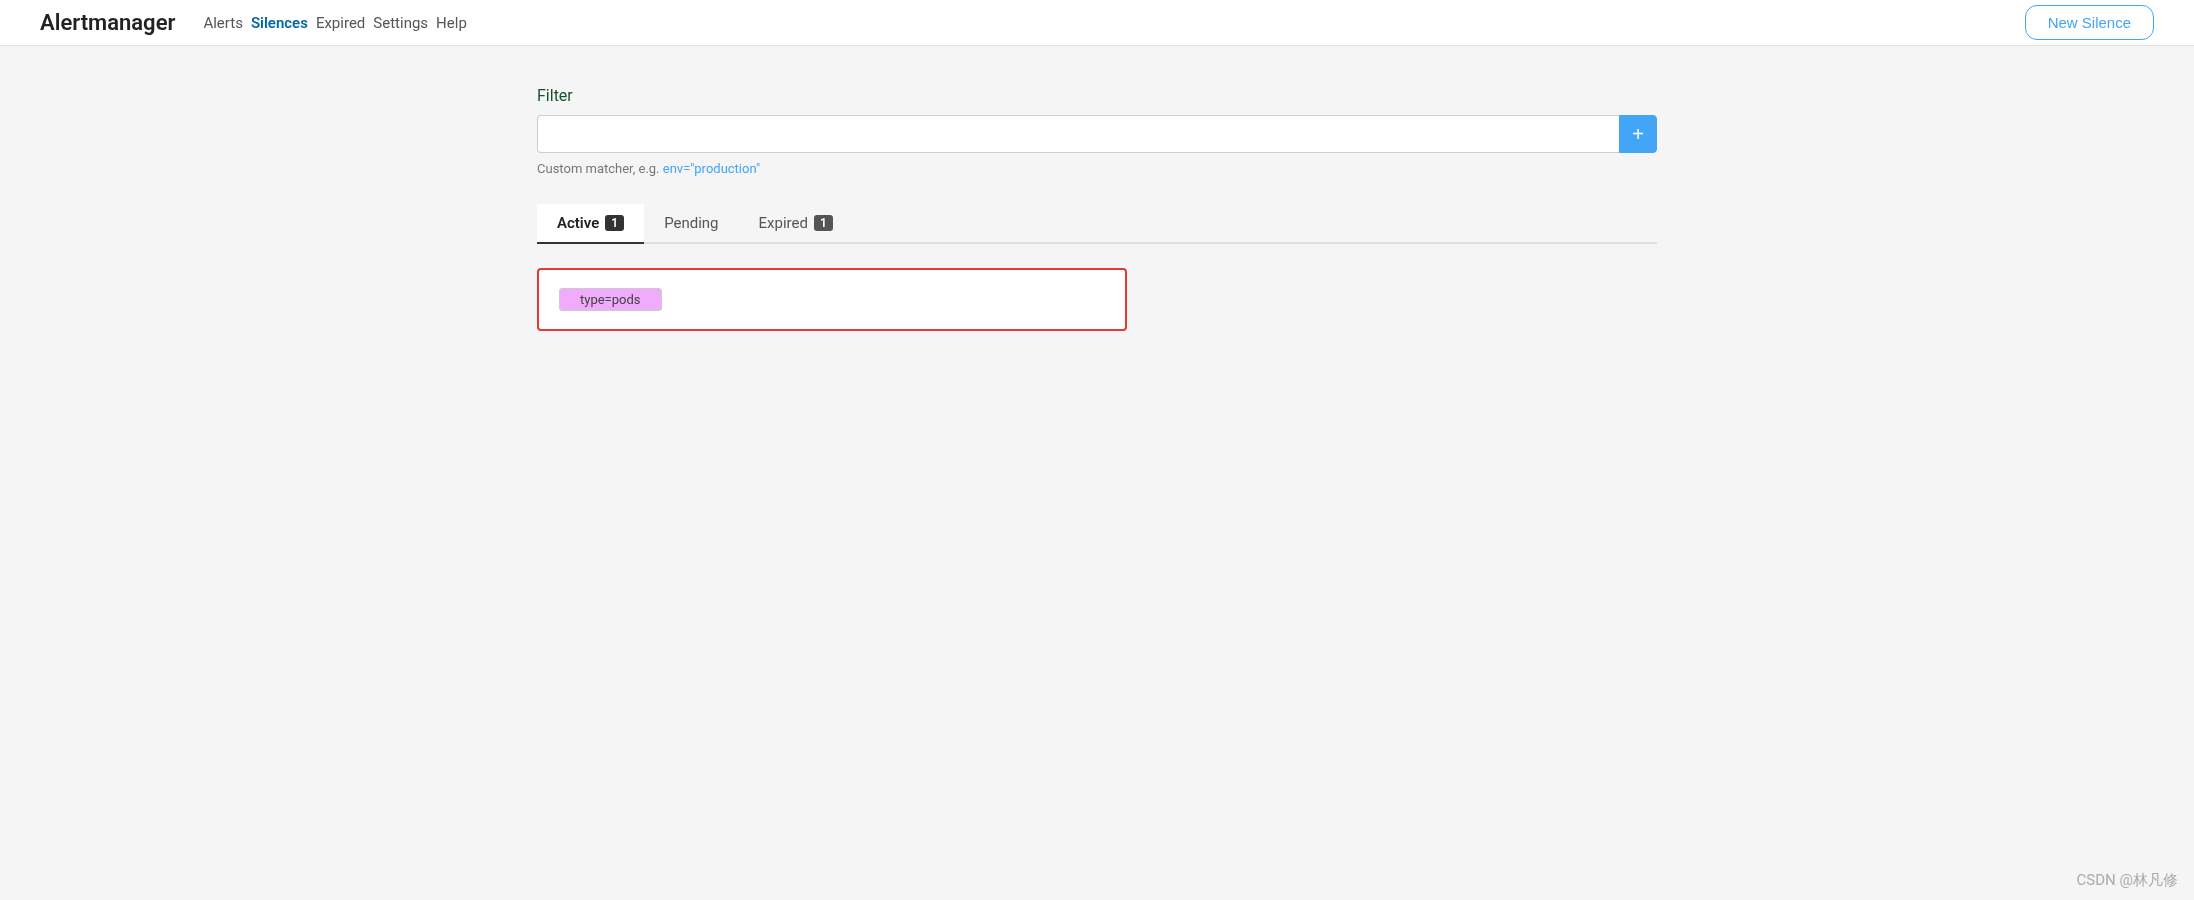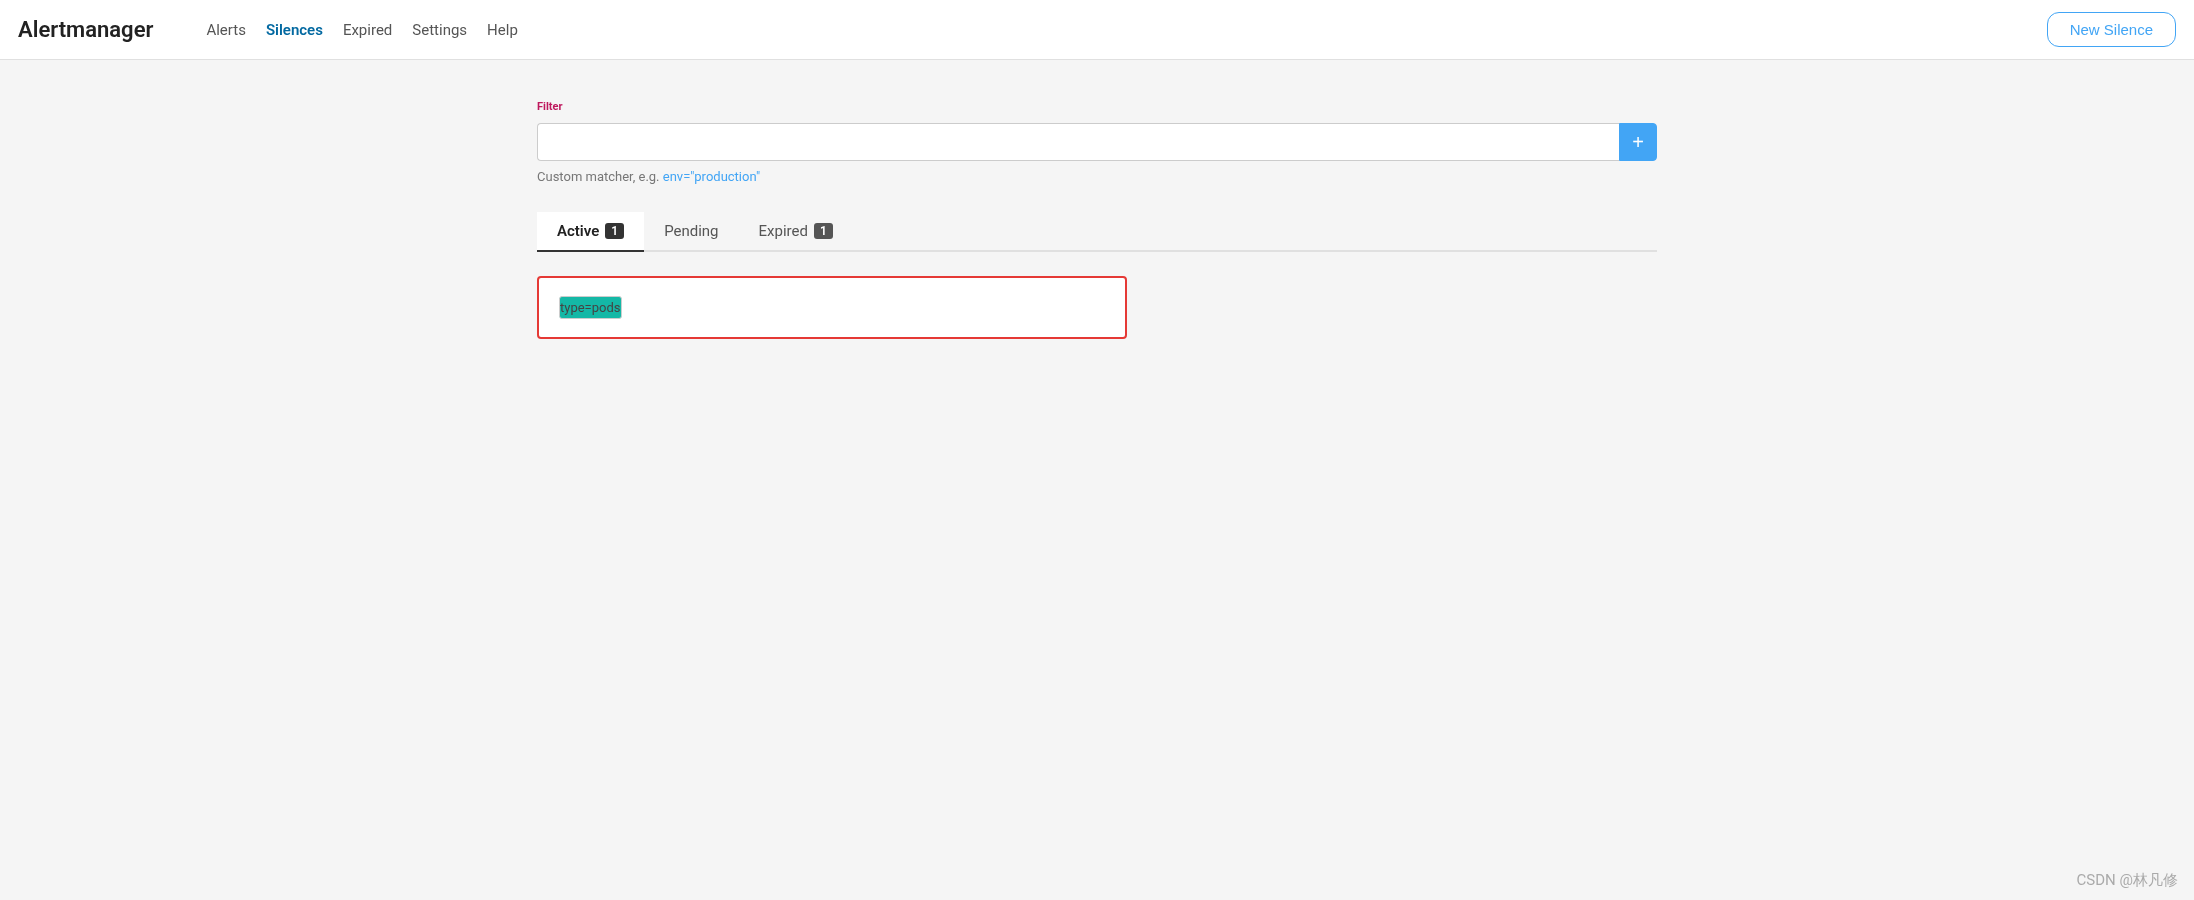--- a/index.html
+++ b/index.html
@@ -16,41 +16,40 @@
       color: #333;
     }
 
     
     .header {
       background: #fff;
       border-bottom: 1px solid #e0e0e0;
       display: flex;
       align-items: center;
       justify-content: space-between;
-      padding: 0 18px;
-      height: 60px;
+      padding: 0 40px;
+      height: 46px;
     }
 
     .header-left {
       display: flex;
       align-items: center;
       gap: 28px;
     }
 
     .app-title {
       font-size: 22px;
       font-weight: 600;
       color: #222;
     }
 
     .nav {
       display: flex;
-      gap: 20px;
-      align-items: center;
-      margin-left: 25px;
+      gap: 8px;
+      align-items: center;
     }
 
     .nav-item {
       font-size: 15px;
       color: #555;
       cursor: pointer;
       text-decoration: none;
     }
 
     .nav-item.active {
@@ -70,23 +69,23 @@
     }
 
     
     .main {
       max-width: 1200px;
       margin: 0 auto;
       padding: 40px 40px;
     }
 
     .filter-label {
-      font-size: 11px;
-      font-weight: 700;
-      color: #be185d;
+      font-size: 16px;
+      font-weight: 400;
+      color: #14532d;
       margin-bottom: 10px;
     }
 
     .filter-row {
       display: flex;
       align-items: center;
       gap: 0;
       margin-bottom: 8px;
     }
 
@@ -208,24 +207,24 @@
 
     .silence-tags {
       display: flex;
       flex-wrap: wrap;
       gap: 8px;
     }
 
     .silence-tag {
       border: 1px solid #ccc;
       border-radius: 3px;
-      padding: 3px 0;
+      padding: 3px 20px;
       font-size: 13px;
       color: #444;
-      background: #14b8a6;
+      background: #f0abfc;
     }
 
     
     .watermark {
       position: fixed;
       bottom: 10px;
       right: 16px;
       font-size: 15px;
       color: #aaa;
     }

